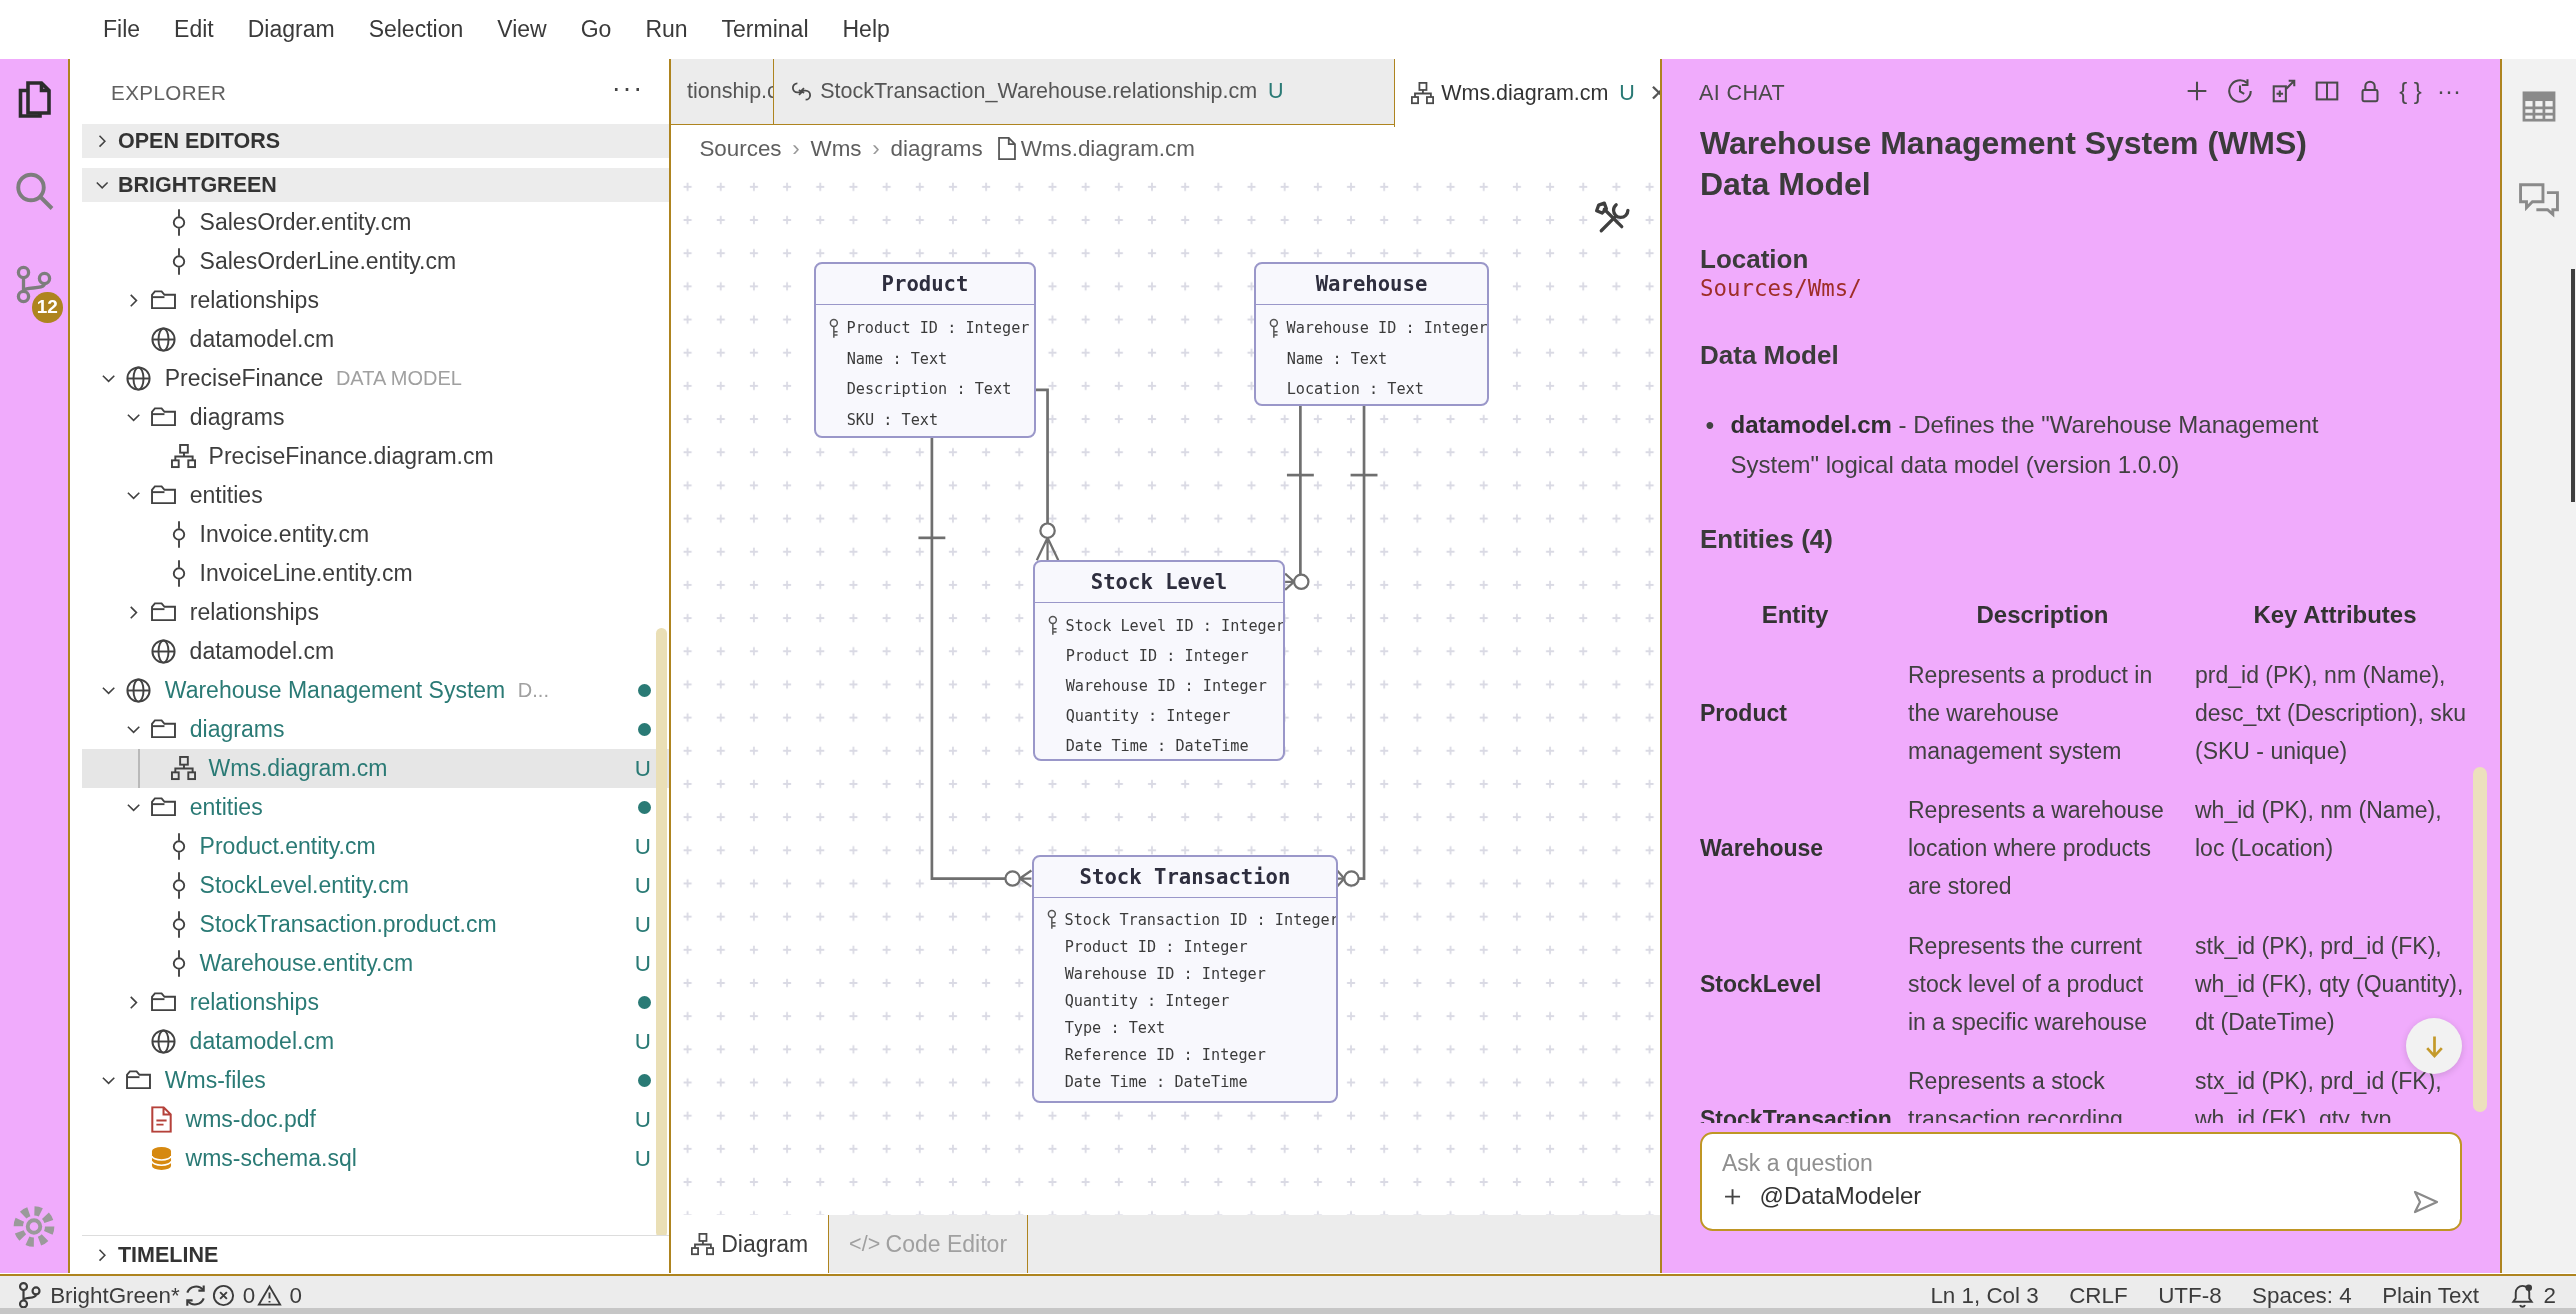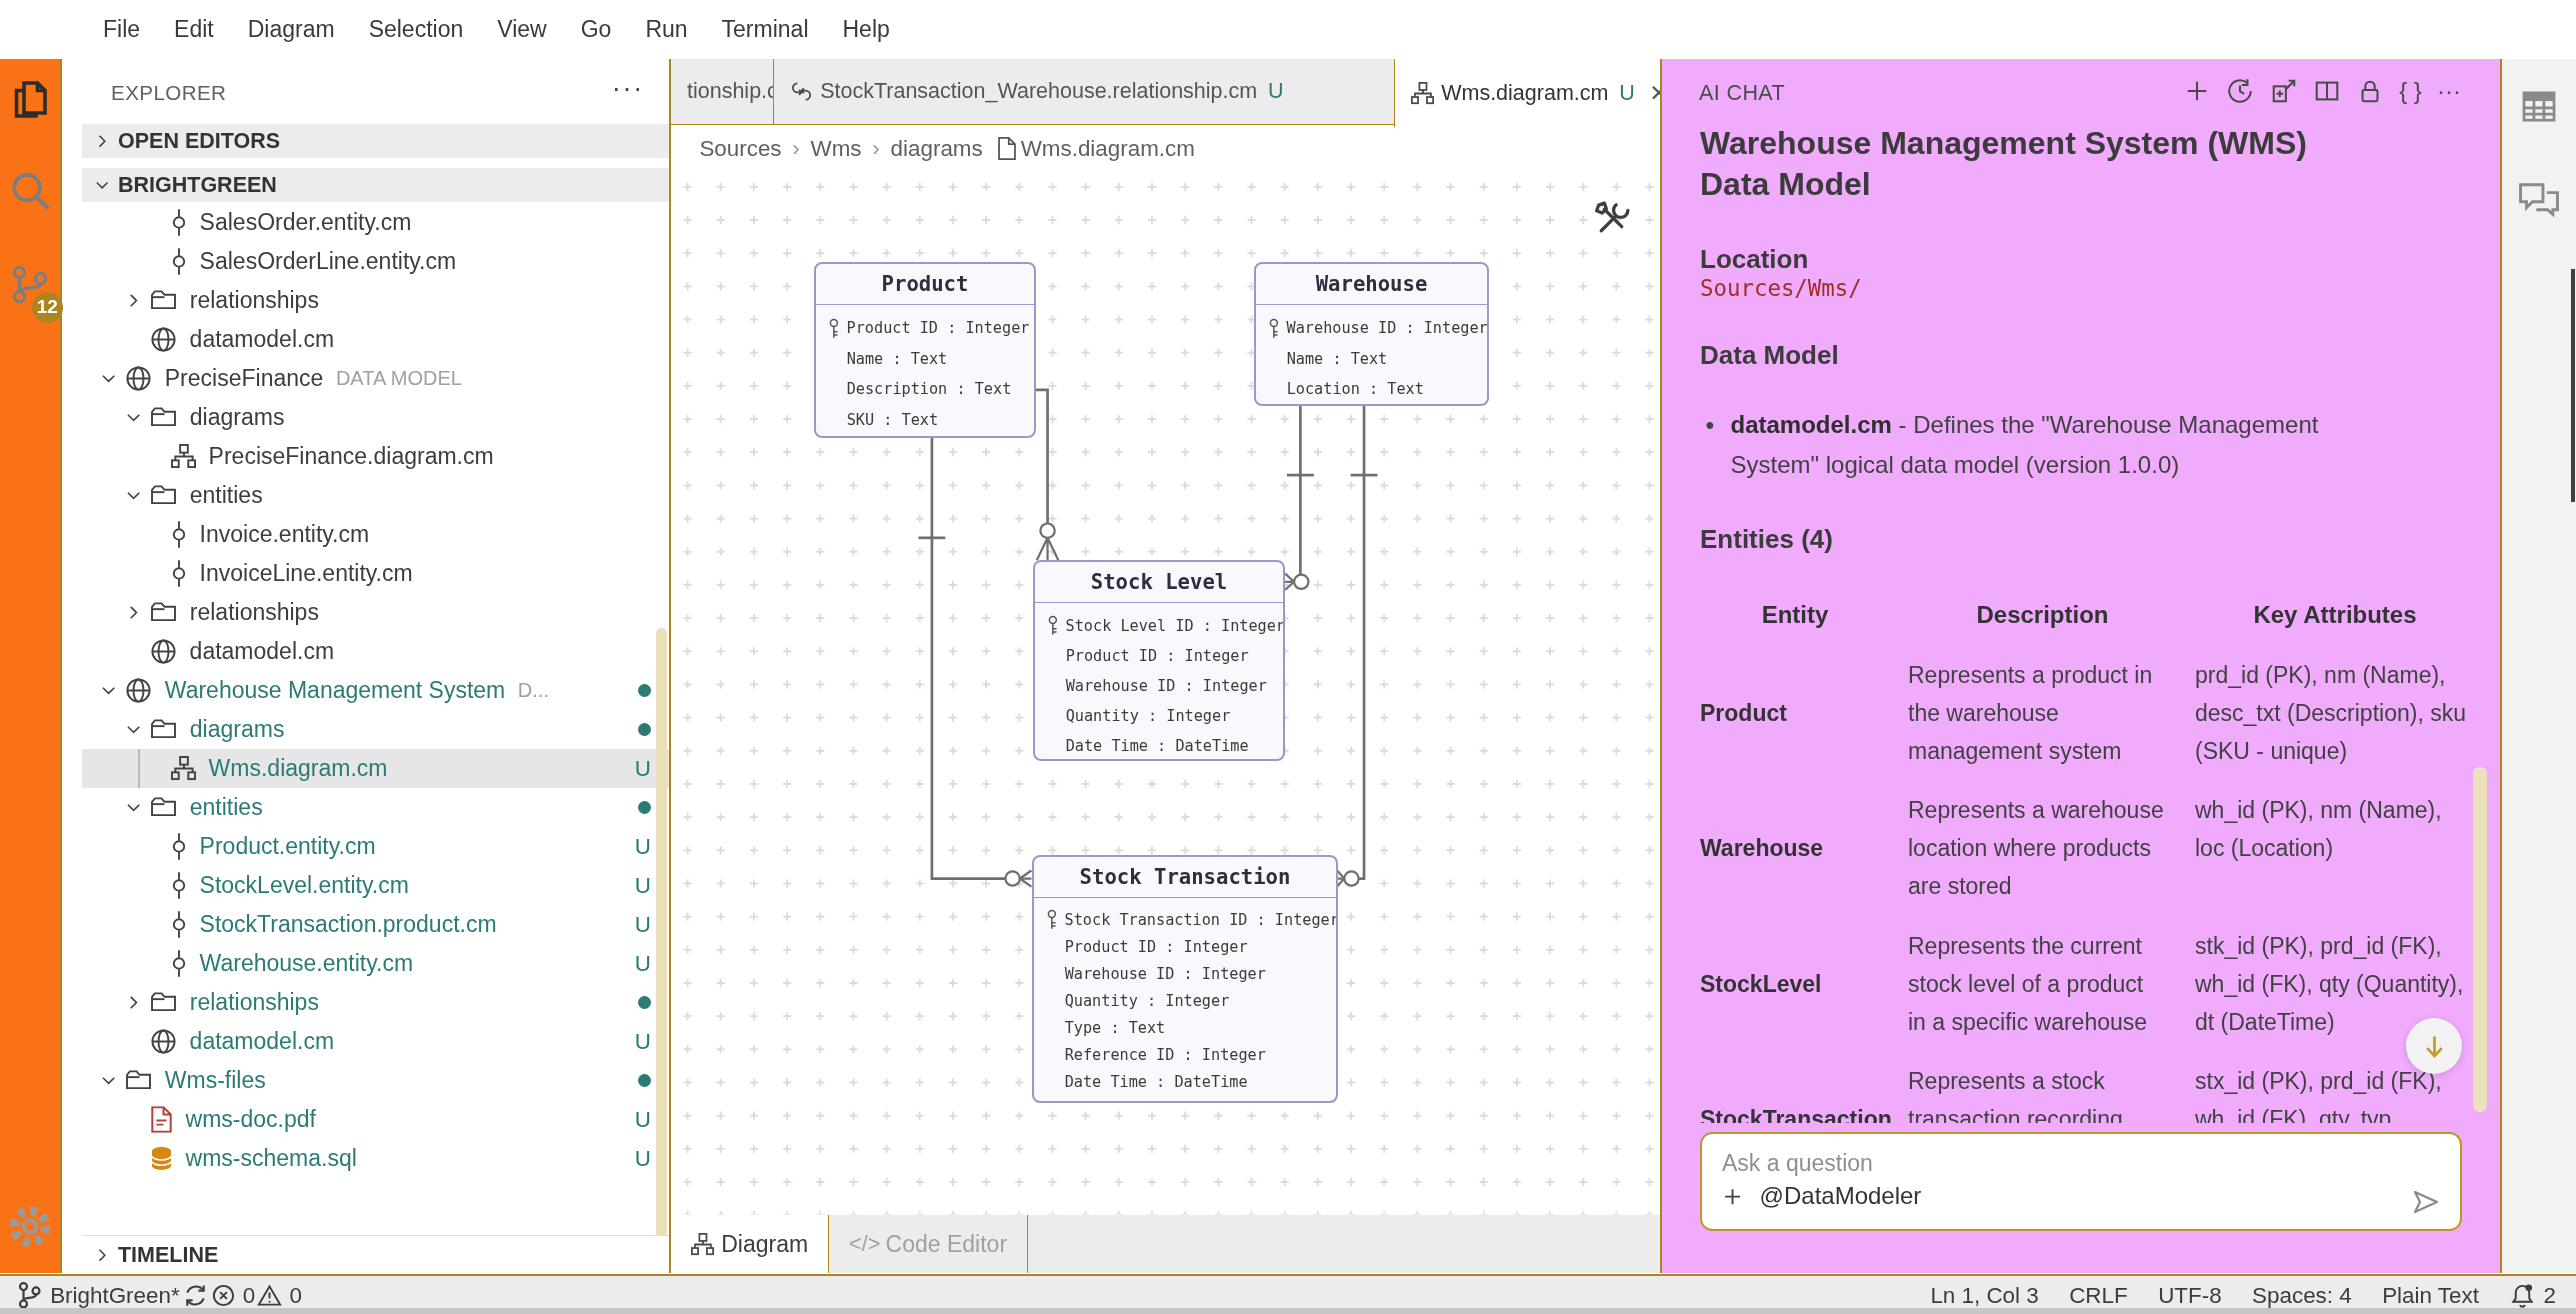--- a/index.html
+++ b/index.html
@@ -7,22 +7,22 @@
     font-family:"Liberation Sans", sans-serif; color:#3c3c3c; }
   svg.ic { display:inline-block; vertical-align:middle; }
   use { pointer-events:none; }
 
   
   .menubar { position:absolute; left:0; top:0; width:2576px; height:59px; background:#fff;
     display:flex; align-items:center; padding-left:86px; }
   .menu-item { font-size:23px; color:#3a3a3a; padding:0 17px; cursor:default; }
 
   
-  .activitybar { position:absolute; left:0; top:59px; width:62px; height:1214px;
-    background:#f97316; border-right:2.7px solid #ae841f; }
+  .activitybar { position:absolute; left:0; top:59px; width:70px; height:1214px;
+    background:#f0abfc; border-right:2.7px solid #ae841f; }
   .act-ic { position:absolute; left:50%; transform:translateX(-50%); color:#7d7d7d; }
   .act-files { top:18px; color:#2c2c2c; }
   .act-search { top:109px; }
   .act-git { top:203px; }
   .act-gear { top:1144px; color:#9a9a9a; }
   .git-badge { position:absolute; left:32px; top:233px; width:30.5px; height:30.5px; border-radius:50%;
     background:#ae841f; color:#fff; font-size:19px; font-weight:bold; display:flex;
     align-items:center; justify-content:center; }
 
   

